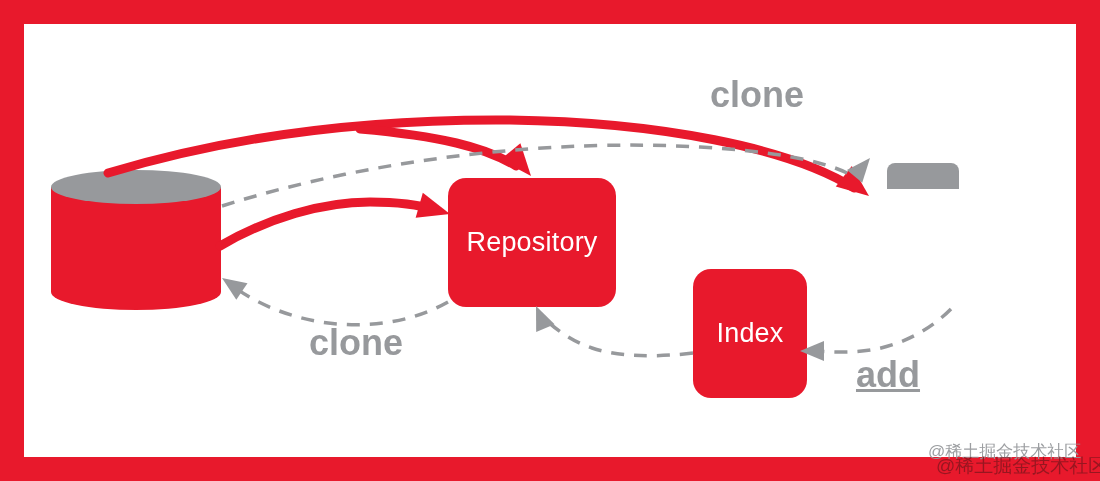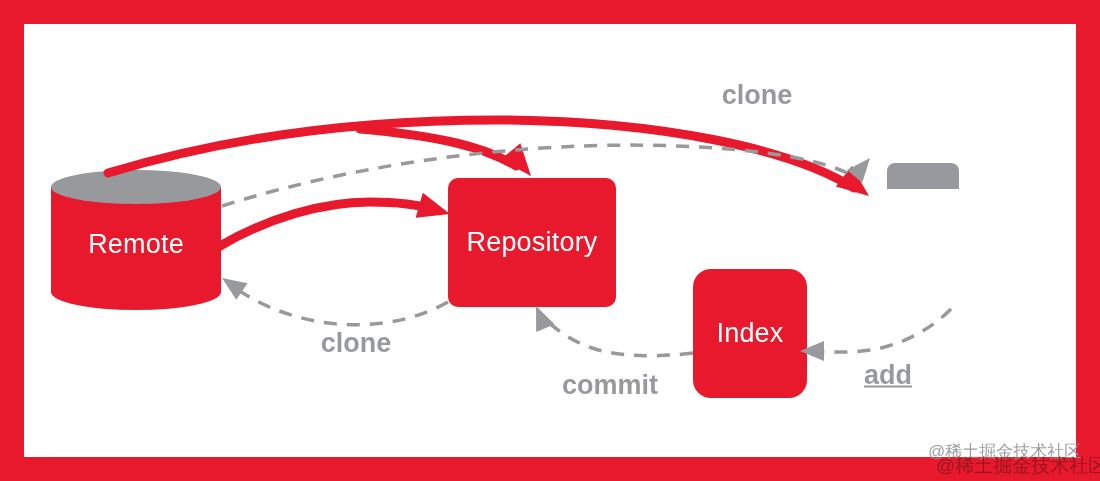--- a/index.html
+++ b/index.html
@@ -5,32 +5,32 @@
   html,body{margin:0;padding:0;background:#fff;}
   .canvas{
     position:relative;width:1100px;height:481px;overflow:hidden;
     background:#E8192C;
     font-family:"Liberation Sans","DejaVu Sans",sans-serif;
   }
   .paper{position:absolute;left:24px;top:24px;right:24px;bottom:24px;background:#ffffff;}
   .node{position:absolute;display:flex;align-items:center;justify-content:center;z-index:2;}
   .rnode{background:#E8192C;color:#ffffff;}
   .node-label{color:#ffffff;font-size:27px;font-weight:400;letter-spacing:.2px;}
-  #repository{left:448px;top:178px;width:168px;height:129px;border-radius:10px;}
+  #repository{left:448px;top:178px;width:168px;height:129px;border-radius:18px;}
   #index{left:693px;top:269px;width:114px;height:129px;border-radius:18px;}
   #workspace{left:870px;top:177px;width:166px;height:131px;border-radius:20px;}
   #workspace-tab{position:absolute;left:887px;top:163px;width:72px;height:26px;
     background:#97999C;border-radius:8px 8px 0 0;z-index:1;}
   #remote{left:50px;top:168px;width:172px;height:150px;}
   #remote .node-label{position:absolute;left:0;right:0;top:61px;text-align:center;}
   svg.shape{position:absolute;left:0;top:0;}
   #arrows{position:absolute;left:0;top:0;z-index:3;pointer-events:none;}
   .edge-label{position:absolute;transform:translate(-50%,-50%);z-index:4;font-weight:bold;white-space:nowrap;}
   .edge-red{color:#E8192C;font-size:40px;}
-  .edge-gray{color:#97999C;font-size:27px;}
+  .edge-gray{color:#97999C;font-size:36px;}
   #lbl-pull{left:532px;top:92px;}
   #lbl-clone{left:757px;top:95px;}
   #lbl-fetch{left:348px;top:257px;}
   #lbl-push{left:356px;top:343px;}
   #lbl-commit{left:610px;top:385px;}
   #lbl-add{left:888px;top:375px;text-decoration:underline;}
   .wm{position:absolute;z-index:5;white-space:nowrap;font-weight:400;}
   #wm1{left:928px;top:440px;font-size:17px;color:rgba(148,150,153,0.92);}
   #wm2{left:936px;top:453px;font-size:19px;color:rgba(128,22,30,0.78);}
 </style>
@@ -38,21 +38,20 @@
 <body>
 
 <div class="canvas">
   <div class="paper"></div>
 
   <div class="node" id="remote">
     <svg class="shape" width="172" height="150" viewBox="0 0 172 150">
       <path d="M 1,19 L 1,124 A 85,18 0 0 0 171,124 L 171,19 Z" fill="#E8192C"></path>
       <ellipse cx="86" cy="19" rx="85" ry="17" fill="#97999C"></ellipse>
     </svg>
-    <span class="node-label">Remote</span>
   </div>
 
   <div class="node rnode" id="repository">
     <span class="node-label">Repository</span>
   </div>
 
   <div class="node rnode" id="index">
     <span class="node-label">Index</span>
   </div>
 
@@ -77,18 +76,17 @@
 
     <path d="M 693,353 C 652,358 616,356 592,348 C 571,341 552,327 541,315" fill="none" stroke="#97999C" stroke-width="3.5" stroke-dasharray="13 10"></path>
     <path d="M 0,0 L -24,-10 L -24,10 Z" fill="#97999C" transform="translate(536,306) rotate(-113)"></path>
 
     <path d="M 951,309 C 929,331 901,345 871,350 C 852,353 830,352 812,351" fill="none" stroke="#97999C" stroke-width="3.5" stroke-dasharray="13 10"></path>
     <path d="M 0,0 L -24,-10 L -24,10 Z" fill="#97999C" transform="translate(800,351) rotate(180)"></path>
   </svg>
 
   <div class="edge-label edge-gray" id="lbl-clone">clone</div>
   <div class="edge-label edge-gray" id="lbl-push">clone</div>
-  <div class="edge-label edge-gray" id="lbl-commit">commit</div>
   <div class="edge-label edge-gray" id="lbl-add">add</div>
 
   <div class="wm" id="wm1">@稀土掘金技术社区</div>
   <div class="wm" id="wm2">@稀土掘金技术社区</div>
 </div>
 
 </body></html>

